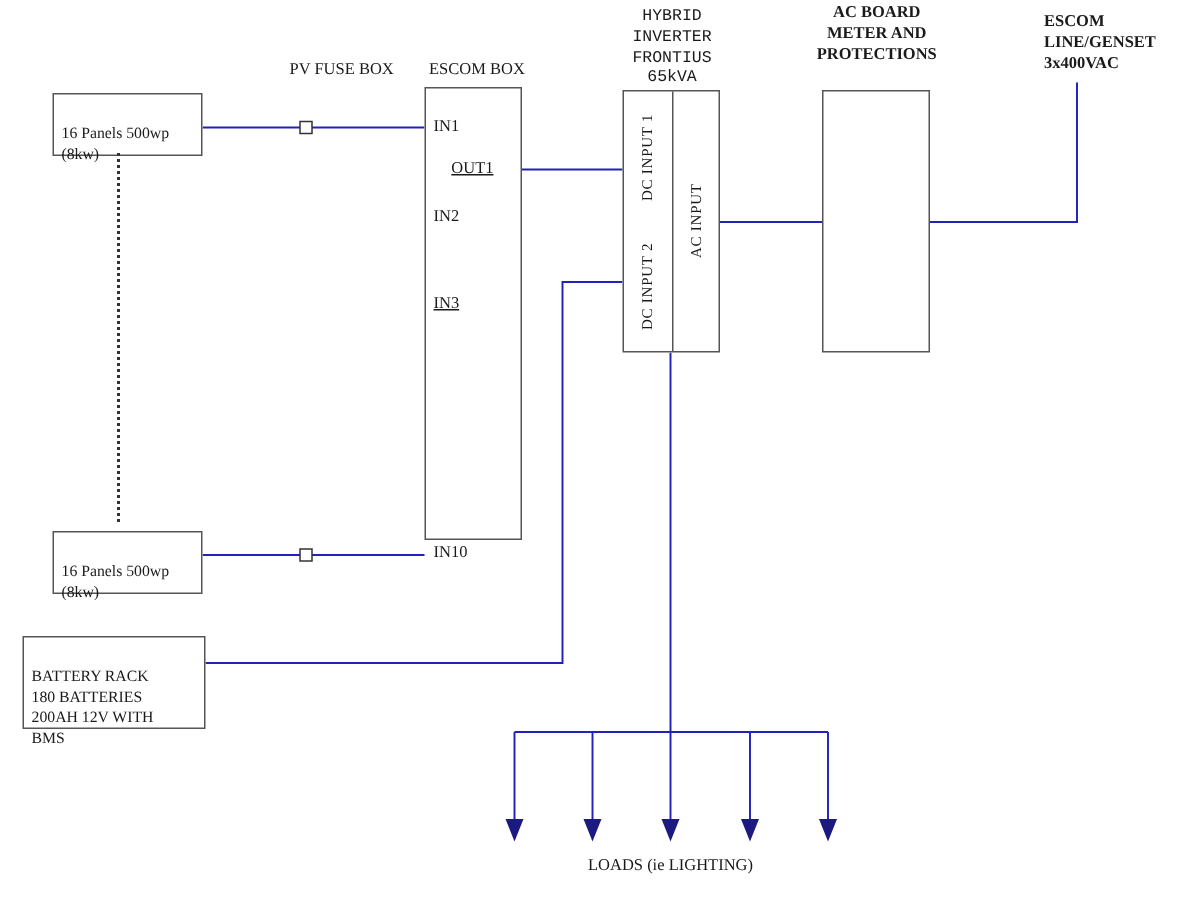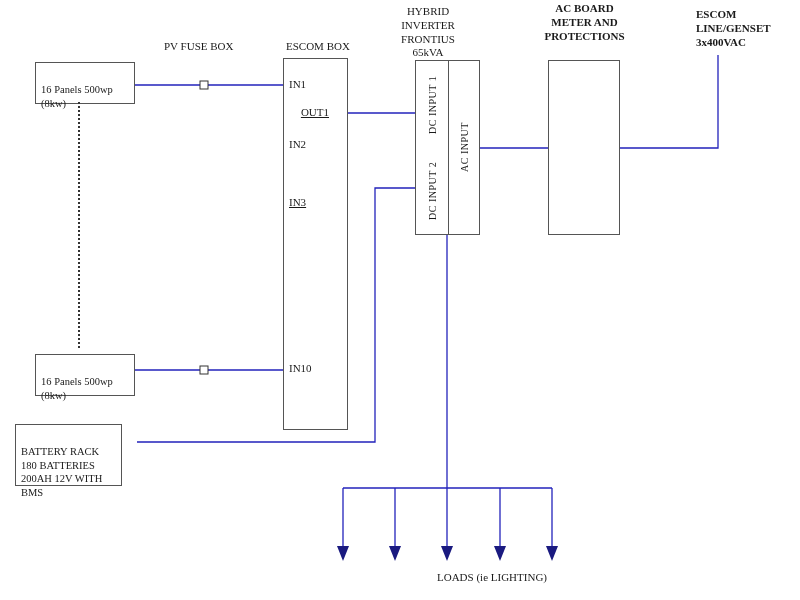--- a/index.html
+++ b/index.html
@@ -130,51 +130,51 @@
     <rect class="fuse" x="200" y="366" width="8" height="8"></rect>
   </svg>
 
 
   <div class="box" style="left:35px; top:62px; width:100px; height:34px;">16 Panels 500wp
 (8kw)</div>
   <div class="ellipsis" style="left:78px; top:102px; height:246px;"></div>
   <div class="box" style="left:35px; top:354px; width:100px; height:34px;">16 Panels 500wp
 (8kw)</div>
 
-  <div class="lbl" style="left:164px; top:40px;">PV FUSE BOX</div>
+  <div class="lbl" style="left:193px; top:40px;">PV FUSE BOX</div>
 
   <div class="lbl" style="left:286px; top:40px;">ESCOM BOX</div>
-  <div class="frame" style="left:283px; top:58px; width:65px; height:372px;">
+  <div class="frame" style="left:283px; top:58px; width:65px; height:302px;">
     <span class="port" style="left:5px; top:19px;">IN1</span>
     <span class="port" style="right:18px; top:47px;text-decoration:underline;">OUT1</span>
     <span class="port" style="left:5px; top:79px;">IN2</span>
     <span class="port" style="left:5px; top:137px;text-decoration:underline;">IN3</span>
     <span class="port" style="left:5px; top:303px;">IN10</span>
   </div>
 
-  <div class="lbl center" style="left:380px; top:5px; width:96px;">HYBRID
+  <div class="lbl center" style="left:400px; top:5px; width:96px;font-family:Liberation Mono, monospace;">HYBRID
 INVERTER
 FRONTIUS
 65kVA</div>
   <div class="frame" style="left:415px; top:60px; width:65px; height:175px;">
     <div class="divider" style="left:32px; top:0; height:173px;"></div>
     <div class="vtext" style="left:0; top:2px; width:32px; height:84px;">DC INPUT 1</div>
     <div class="vtext" style="left:0; top:88px; width:32px; height:84px;">DC INPUT 2</div>
     <div class="vtext" style="left:33px; top:0; width:31px; height:173px;">AC INPUT</div>
   </div>
 
   <div class="lbl center" style="left:536px; top:2px; width:97px;font-weight:bold;">AC BOARD
 METER AND
 PROTECTIONS</div>
   <div class="frame" style="left:548px; top:60px; width:72px; height:175px;"></div>
 
   <div class="lbl" style="left:696px; top:8px;font-weight:bold;">ESCOM
 LINE/GENSET
 3x400VAC</div>
 
-  <div class="box" style="left:15px; top:424px; width:107px; height:62px;">BATTERY RACK
+  <div class="box" style="left:15px; top:424px; width:122px; height:62px;">BATTERY RACK
 180 BATTERIES
 200AH 12V WITH
 BMS</div>
 
-  <div class="lbl center" style="left:347px; top:571px; width:200px;text-align:right;">LOADS (ie LIGHTING)</div>
+  <div class="lbl center" style="left:347px; top:571px; width:200px;">LOADS (ie LIGHTING)</div>
 
 </div>
 
 </body></html>

